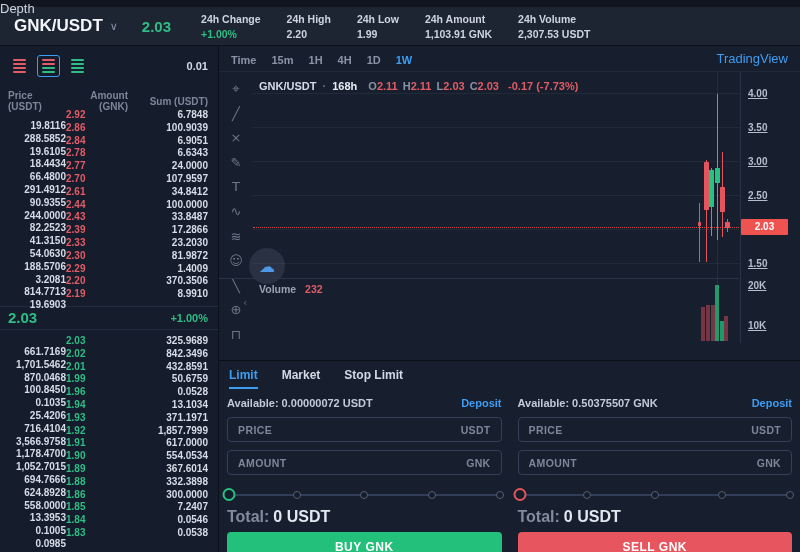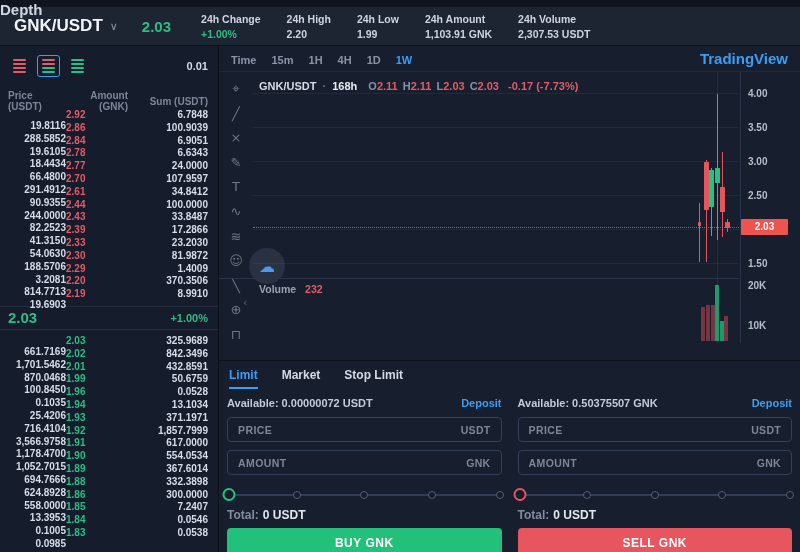--- a/index.html
+++ b/index.html
@@ -58,21 +58,21 @@
   
   .right { flex:1; display:flex; flex-direction:column; }
 
   
   .chart-section { height:315px; border-bottom:1px solid #0c1018; background:#171e2d; }
   .intervals { height:26px; display:flex; align-items:center; padding:0 12px;
     border-bottom:1px solid #20283a; }
   .intervals .iv { font-size:11px; font-weight:700; color:#8a93a6; margin-right:15px; cursor:pointer; }
   .intervals .iv.active { color:#3d9df3; }
   .view-tabs { margin-left:auto; display:flex; gap:18px; }
-  .view-tabs .vt { font-size:15px; font-weight:700; cursor:pointer;text-align:right; }
+  .view-tabs .vt { font-size:13px; font-weight:400; cursor:pointer;text-align:right; }
   .vt.tv { color:#3d9df3; } .vt.depth { color:#cfd6e2; }
 
   .chart-body { position:relative; height:289px; }
   .toolbar { position:absolute; left:0; top:0; bottom:18px; width:34px;
     display:flex; flex-direction:column; align-items:center; padding-top:8px; gap:7px; }
   .tool { width:20px; height:19px; display:flex; align-items:center; justify-content:center;
     color:#6e7788; font-size:13px; cursor:pointer; }
   .collapse { position:absolute; left:24px; top:224px; color:#5a6373; font-size:11px; cursor:pointer; }
 
   .legend { position:absolute; left:40px; top:8px; font-size:11px; font-weight:700; white-space:nowrap; }
@@ -88,21 +88,21 @@
   .candle-body { position:absolute; border-radius:0.5px; }
   .up-c { background:#26c281; } .down-c { background:#e4555e; }
   .vol-bar { position:absolute; width:4px; }
   .vol-up { background:rgba(38,194,129,.75); } .vol-down { background:rgba(228,85,94,.45); }
   .dotted-last { position:absolute; height:0; border-top:1px dotted rgba(239,83,80,.85); }
 
   .vol-legend { position:absolute; left:40px; font-size:10.5px; font-weight:700;text-align:right; }
   .vol-legend .vl { color:#9aa3b2; } .vol-legend .vv { color:#e25c66; margin-left:6px; }
 
   .price-axis { position:absolute; right:0; top:0; bottom:18px; width:60px; border-left:1px solid #2a3347; }
-  .tick { position:absolute; left:7px; font-size:10px; font-weight:700; color:#b6bdca; }
+  .tick { position:absolute; left:7px; font-size:10px; font-weight:700; color:#b6bdca;text-decoration:underline; }
   .price-tag { position:absolute; left:0; width:47px; height:16px; background:#ef5350; color:#fff;
     font-size:10px; font-weight:700; display:flex; align-items:center; justify-content:center; border-radius:1px; }
 
   .time-axis { position:absolute; left:0; right:0; bottom:0; height:18px; border-top:1px solid #2a3347; }
   .time-tick { position:absolute; font-size:10px; font-weight:700; color:#b6bdca; top:4px; }
   .gear { position:absolute; right:9px; top:3px; cursor:pointer; }
 
   .watermark { position:absolute; left:30px; top:176px; width:36px; height:36px; border-radius:50%;
     background:#2a3142; display:flex; align-items:center; justify-content:center;
     color:#4f97e8; font-size:16px; }
@@ -124,21 +124,21 @@
     letter-spacing:.4px; color:#d3dae6; }
   .field input::placeholder { color:#7e8798; }
   .field .unit { font-size:10.5px; font-weight:700; color:#7e8798; letter-spacing:.3px; }
   .slider { position:relative; height:14px; margin:13px 2px 2px 2px; }
   .slider .track { position:absolute; left:0; right:0; top:6px; height:2px; background:#323e57; }
   .dot { position:absolute; top:3px; width:8px; height:8px; border-radius:50%;
     background:#151c2b; border:1.5px solid #555f73; transform:translateX(-50%); cursor:pointer; }
   .dot.active { width:13px; height:13px; top:0; border-width:2px; }
   .buy-side .dot.active { border-color:#26c281; }
   .sell-side .dot.active { border-color:#e4555e; }
-  .total { margin-top:6px; font-size:12px; font-weight:700; color:#828c9e; }
+  .total { margin-top:6px; font-size:16px; font-weight:700; color:#828c9e; }
   .total b { color:#e2e8f2; margin-left:4px; }
   .order-btn { margin-top:6px; width:100%; height:29px; border:none; border-radius:4px;
     color:#fff; font-family:"Liberation Sans",sans-serif; font-size:12px; font-weight:700;
     letter-spacing:.5px; cursor:pointer; }
   .buy-btn { background:#22c07a; } .sell-btn { background:#e7555e; }
 </style>
 </head>
 <body>
 
 <div class="top-strip"></div>

